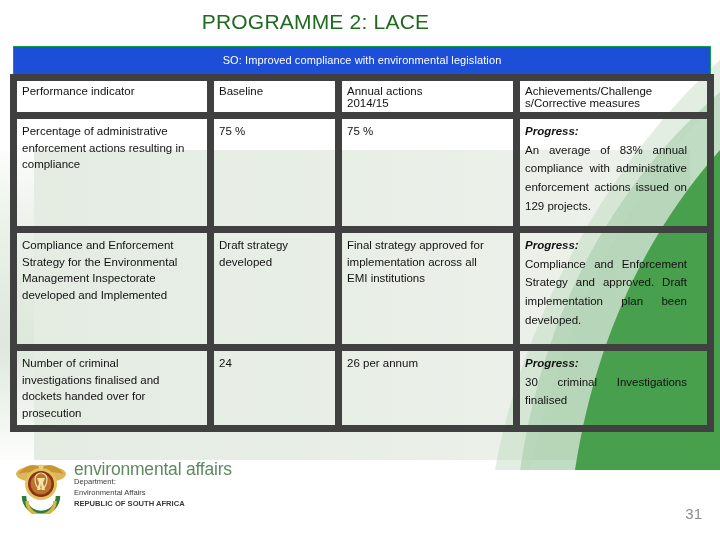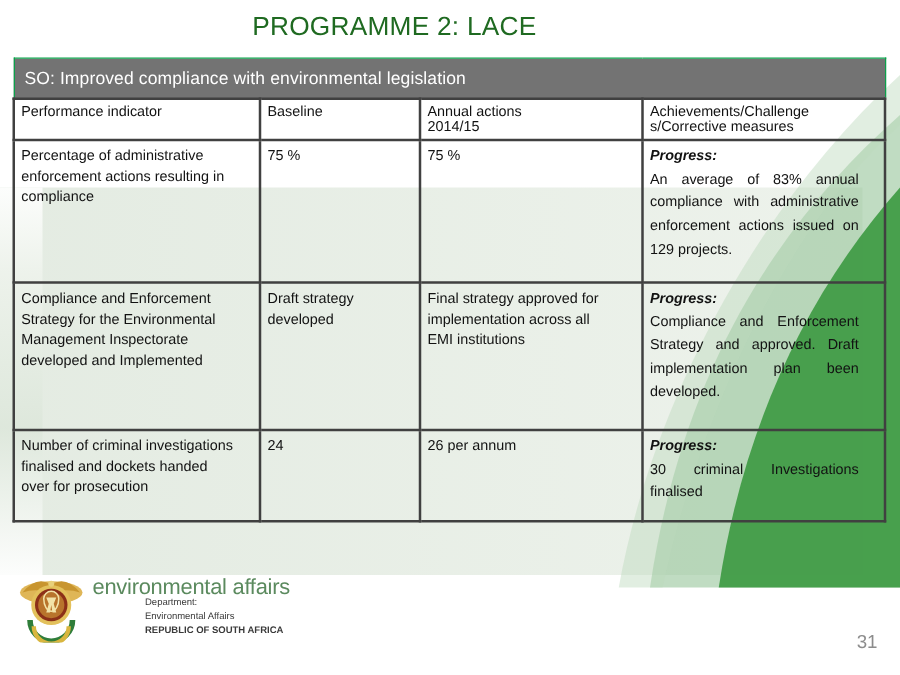--- a/index.html
+++ b/index.html
@@ -44,34 +44,35 @@
     left: 10px;
     top: 46px;
     width: 697px;
     border-collapse: collapse;
     table-layout: fixed;
     z-index: 3;
     font-size: 11.5px;
     color: #121212;
   }
   #perf-table td, #perf-table th {
-    border: 2px solid #404040;
+    border: 7px solid #404040;
     vertical-align: top;
     padding: 4px 20px 3px 5px;
     font-weight: normal;
   }
 
   .so-band {
-    background: #737373;
+    background: #1d4ed8;
     color: #ffffff;
-    font-size: 14px;
+    font-size: 11px;
     font-weight: bold;
     padding: 7px 8px 8px 8px !important;
     border: 1px solid #0ba04a !important;
     letter-spacing: .1px;
+    text-align: center;
   }
 
   tbody td { background: transparent; line-height: 1.45; }
 
   .col-ind  { width: 197px; }
   .col-base { width: 128px; }
   .col-targ { width: 178px; }
   .col-ach  { width: 194px; }
 
   
@@ -95,21 +96,20 @@
   .r4 { height: 73px; }
 
   
   #footer-logo {
     position: absolute;
     left: 14px;
     top: 452px;
     z-index: 4;
     display: flex;
     align-items: flex-start;
-    gap: 42px;
   }
   #coat-of-arms { width: 54px; height: 62px; flex: 0 0 auto; }
   #logo-text-block {
     margin-left: 6px;
     padding-top: 2px;
   }
   #dept-wordmark {
     font-size: 17px;
     color: #4f7a52;
     line-height: 1;

